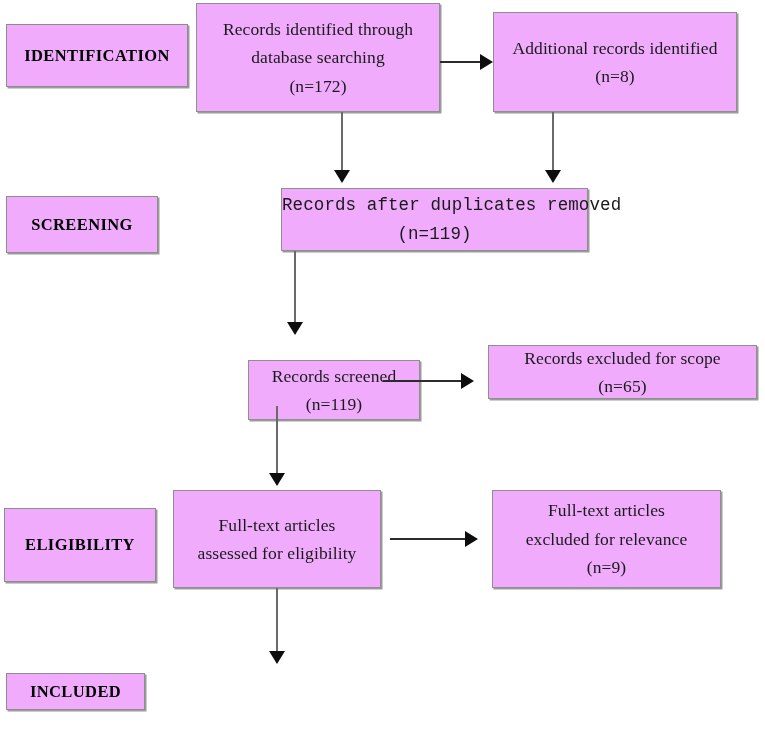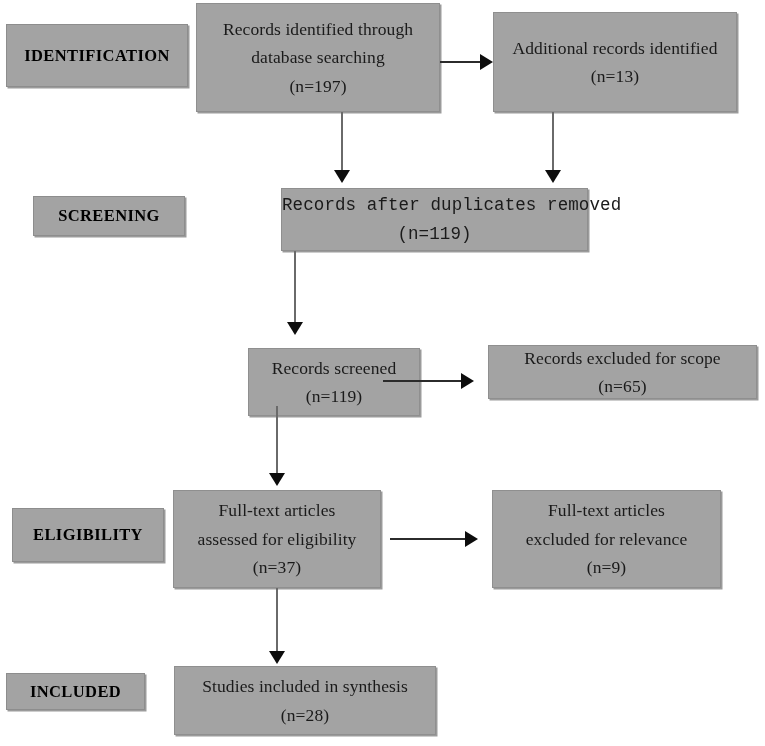--- a/index.html
+++ b/index.html
@@ -15,21 +15,21 @@
     position: relative;
     width: 765px;
     height: 746px;
     background: #ffffff;
     overflow: hidden;
   }
   
   .box {
     position: absolute;
     box-sizing: border-box;
-    background: #a3a3a3;
+    background: #f0abfc;
     border: 1px solid #8f8f8f;
     box-shadow: 1.5px 1.5px 0 0 #9b9b9b;
     display: flex;
     flex-direction: column;
     align-items: center;
     justify-content: center;
     text-align: center;
   }
   .box .line {
     display: block;
@@ -80,92 +80,87 @@
 </style>
 </head>
 <body>
 
 <div id="canvas">
 
   <div class="box stage-box" style="left:6px; top:24px; width:182px; height:63px;">
     <span class="stage-label">IDENTIFICATION</span>
   </div>
 
-  <div class="box stage-box" style="left:6px; top:196px; width:152px; height:40px;margin-left:27px;">
+  <div class="box stage-box" style="left:6px; top:196px; width:152px; height:57px;">
     <span class="stage-label">SCREENING</span>
   </div>
 
-  <div class="box stage-box" style="left:12px; top:508px; width:152px; height:54px;text-align:center;">
+  <div class="box stage-box" style="left:4px; top:508px; width:152px; height:74px;text-align:center;">
     <span class="stage-label">ELIGIBILITY</span>
   </div>
 
   <div class="box stage-box" style="left:6px; top:673px; width:139px; height:37px;">
     <span class="stage-label">INCLUDED</span>
   </div>
 
   <div class="box" style="left:196px; top:3px; width:244px; height:109px;">
     <span class="line">Records identified through</span>
     <span class="line">database searching</span>
-    <span class="line">(n=197)</span>
+    <span class="line">(n=172)</span>
   </div>
 
   <div class="box" style="left:493px; top:12px; width:244px; height:100px;">
     <span class="line">Additional records identified</span>
-    <span class="line">(n=13)</span>
+    <span class="line">(n=8)</span>
   </div>
 
   <div class="h-line" style="left:440px; top:61px; width:42px;"></div>
   <div class="arrow-right" style="left:480px; top:54px;"></div>
 
   <div class="v-line" style="left:341px; top:112px; width:1.6px; height:62px;"></div>
   <div class="arrow-down" style="left:334px; top:170px;"></div>
 
   <div class="v-line" style="left:552px; top:112px; width:1.6px; height:62px;"></div>
   <div class="arrow-down" style="left:545px; top:170px;"></div>
 
   <div class="box" style="left:281px; top:188px; width:307px; height:63px;font-family:Liberation Mono, monospace;">
     <span class="line">Records after duplicates removed</span>
     <span class="line">(n=119)</span>
   </div>
 
   <div class="v-line" style="left:294px; top:251px; width:1.6px; height:72px;"></div>
   <div class="arrow-down" style="left:287px; top:322px;"></div>
 
-  <div class="box" style="left:209px; top:348px; width:172px; height:68px;margin-left:39px;">
+  <div class="box" style="left:209px; top:360px; width:172px; height:60px;margin-left:39px;">
     <span class="line">Records screened</span>
     <span class="line">(n=119)</span>
   </div>
 
   <div class="box" style="left:488px; top:345px; width:269px; height:54px;">
     <span class="line">Records excluded for scope</span>
     <span class="line">(n=65)</span>
   </div>
 
   <div class="h-line" style="left:383px; top:380px; width:80px;"></div>
   <div class="arrow-right" style="left:461px; top:373px;"></div>
 
   <div class="v-line" style="left:276px; top:406px; width:1.6px; height:68px;"></div>
   <div class="arrow-down" style="left:269px; top:473px;"></div>
 
   <div class="box" style="left:173px; top:490px; width:208px; height:98px;">
     <span class="line">Full-text articles</span>
     <span class="line">assessed for eligibility</span>
-    <span class="line">(n=37)</span>
   </div>
 
   <div class="box" style="left:492px; top:490px; width:229px; height:98px;">
     <span class="line">Full-text articles</span>
     <span class="line">excluded for relevance</span>
     <span class="line">(n=9)</span>
   </div>
 
   <div class="h-line" style="left:390px; top:538px; width:77px;"></div>
   <div class="arrow-right" style="left:465px; top:531px;"></div>
 
   <div class="v-line" style="left:276px; top:588px; width:1.6px; height:66px;"></div>
   <div class="arrow-down" style="left:269px; top:651px;"></div>
 
-  <div class="box" style="left:174px; top:666px; width:262px; height:69px;">
-    <span class="line">Studies included in synthesis</span>
-    <span class="line">(n=28)</span>
-  </div>
 
 </div>
 
 </body></html>

